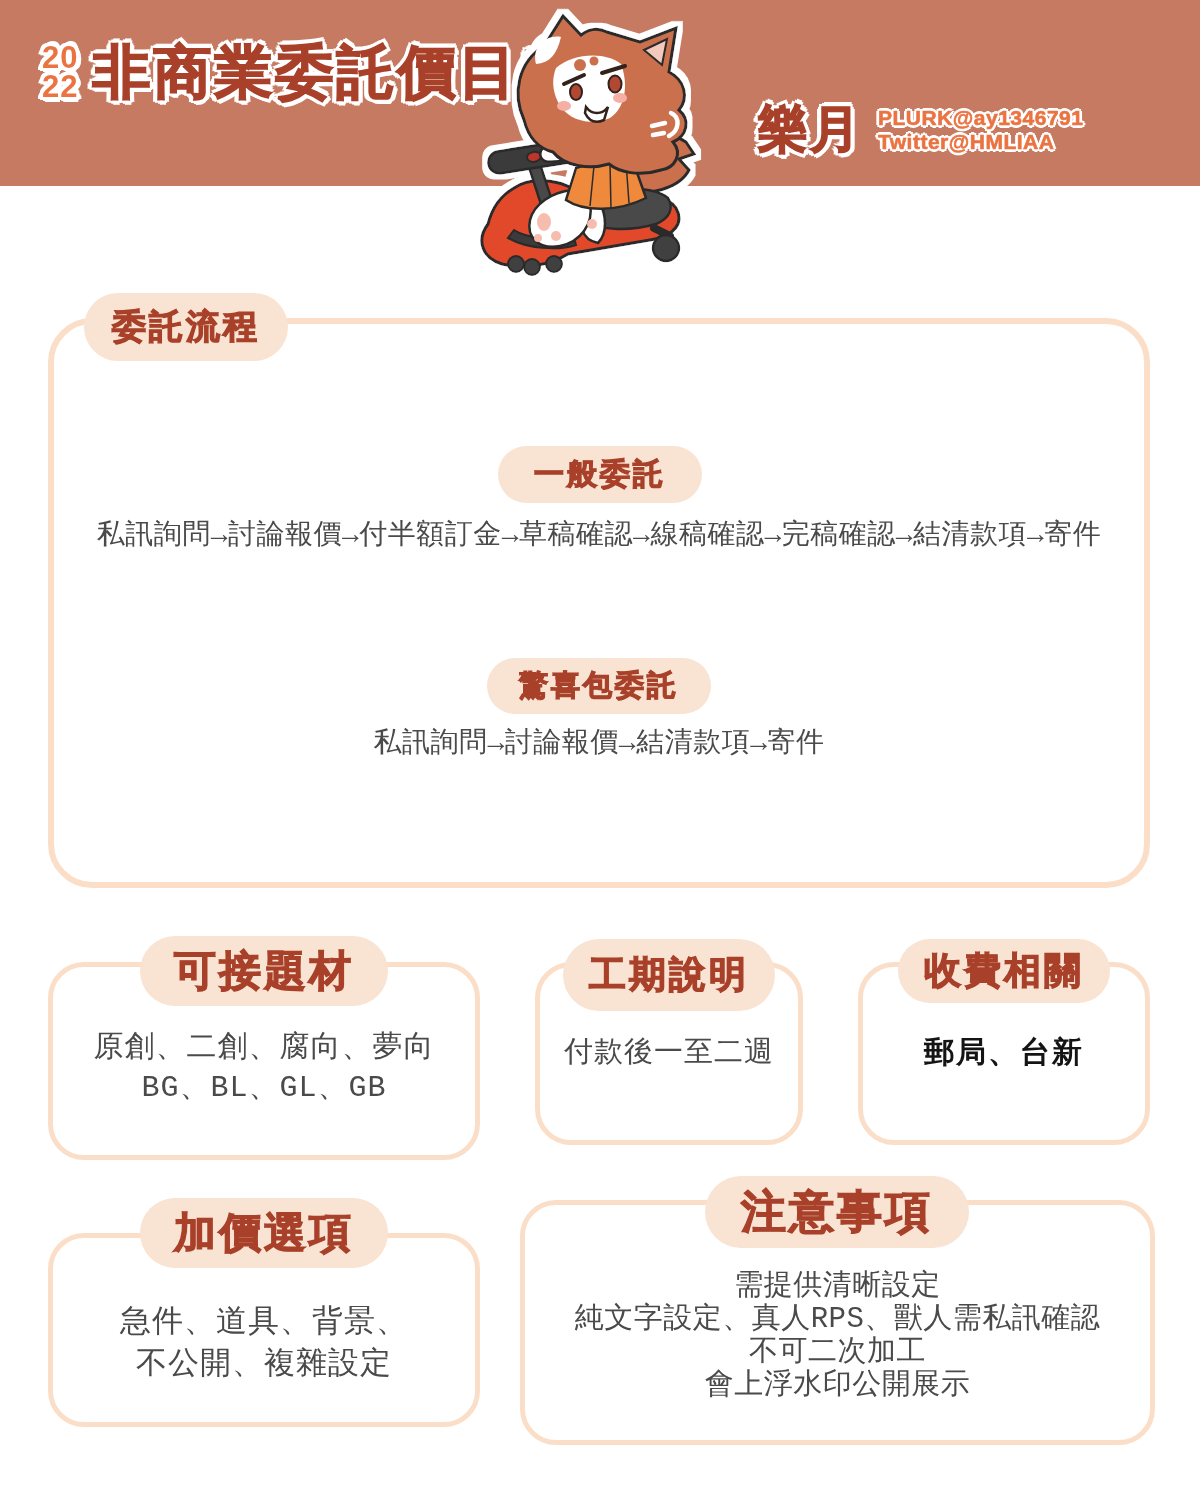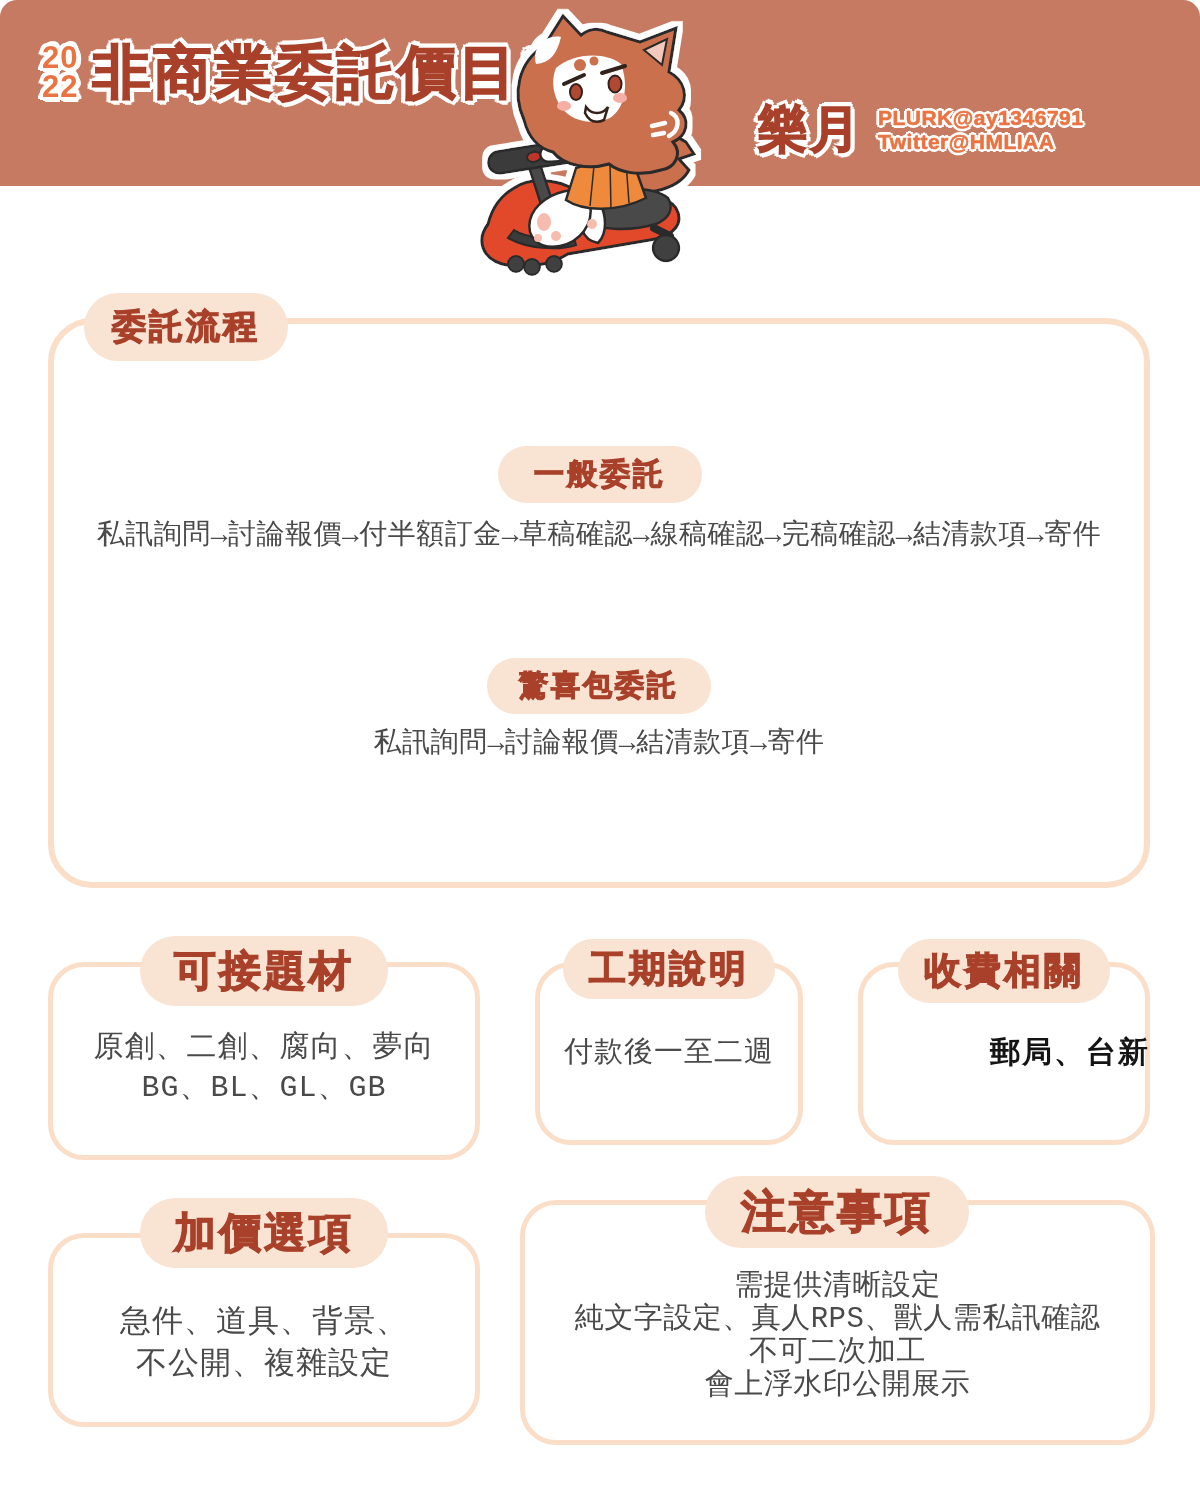--- a/index.html
+++ b/index.html
@@ -1,21 +1,20 @@
 <!DOCTYPE html>
 <html><head>
 <meta charset="utf-8">
 <style>
   * { margin:0; padding:0; box-sizing:border-box; }
   html,body { background:#ffffff; }
   #page {
     position:relative; width:1200px; height:1500px;
     background:#ffffff; overflow:hidden;
     font-family:"Liberation Sans", sans-serif;
-    border-radius:17px;
   }
 
   
   #banner { position:absolute; left:0; top:0; width:1200px; height:186px; background:#C67A62; }
 
   .sticker {
     text-shadow:
       4px 0 0 #fff, -4px 0 0 #fff, 0 4px 0 #fff, 0 -4px 0 #fff,
       3px 3px 0 #fff, -3px 3px 0 #fff, 3px -3px 0 #fff, -3px -3px 0 #fff,
       5px 2px 0 #fff, -5px 2px 0 #fff, 2px 5px 0 #fff, 2px -5px 0 #fff;
@@ -55,40 +54,40 @@
     letter-spacing:3px; -webkit-text-stroke:1.2px #A8402A;
   }
   .centerx { transform:translateX(-50%); }
 
   .serif-text {
     position:absolute; text-align:center;
     font-family:Liberation Mono, monospace;
     color:#4A4A4A;
   }
   .gothic-text {
-    position:absolute; text-align:right;
+    position:absolute; text-align:center;
     font-family:"Liberation Sans","DejaVu Sans",sans-serif;
     color:#141414; font-weight:700;
   }
 
   
   #frame-process { left:48px; top:318px; width:1102px; height:570px; }
   #badge-process { left:84px; top:293px; height:68px; padding:0 28px; font-size:34px; }
   #badge-general { left:600px; top:446px; height:57px; padding:0 36px; font-size:30px; }
   #flow-general  { left:48px; top:517px; width:1102px; font-size:28px; line-height:38px; letter-spacing:0.5px; }
   #badge-surprise{ left:599px; top:658px; height:56px; padding:0 32px; font-size:29px; }
   #flow-surprise { left:48px; top:725px; width:1102px; font-size:28px; line-height:38px; letter-spacing:0.5px; }
 
   
   #frame-subjects { left:48px;  top:962px; width:432px; height:198px; }
   #badge-subjects { left:264px; top:936px; height:70px; padding:0 34px; font-size:42px; }
   #text-subjects  { left:48px;  top:1028px; width:432px; font-size:30px; line-height:40px; letter-spacing:1px; }
 
   #frame-schedule { left:535px; top:962px; width:268px; height:183px; }
-  #badge-schedule { left:669px; top:939px; height:60px; padding:8px 26px; font-size:37px; }
+  #badge-schedule { left:669px; top:939px; height:72px; padding:8px 26px; font-size:37px; }
   #text-schedule  { left:535px; top:1032px; width:268px; font-size:29px; letter-spacing:1px; }
 
   #frame-payment  { left:858px; top:962px; width:292px; height:183px; }
   #badge-payment  { left:1004px; top:939px; height:64px; padding:0 26px; font-size:37px; }
   #text-payment   { left:858px; top:1032px; width:292px; font-size:30px; letter-spacing:2px; }
 
   
   #frame-extras { left:48px;  top:1233px; width:432px; height:194px; }
   #badge-extras { left:264px; top:1198px; height:70px; padding:0 34px; font-size:42px; }
   #text-extras  { left:48px;  top:1302px; width:432px; font-size:31px; line-height:42px; letter-spacing:1px; }

